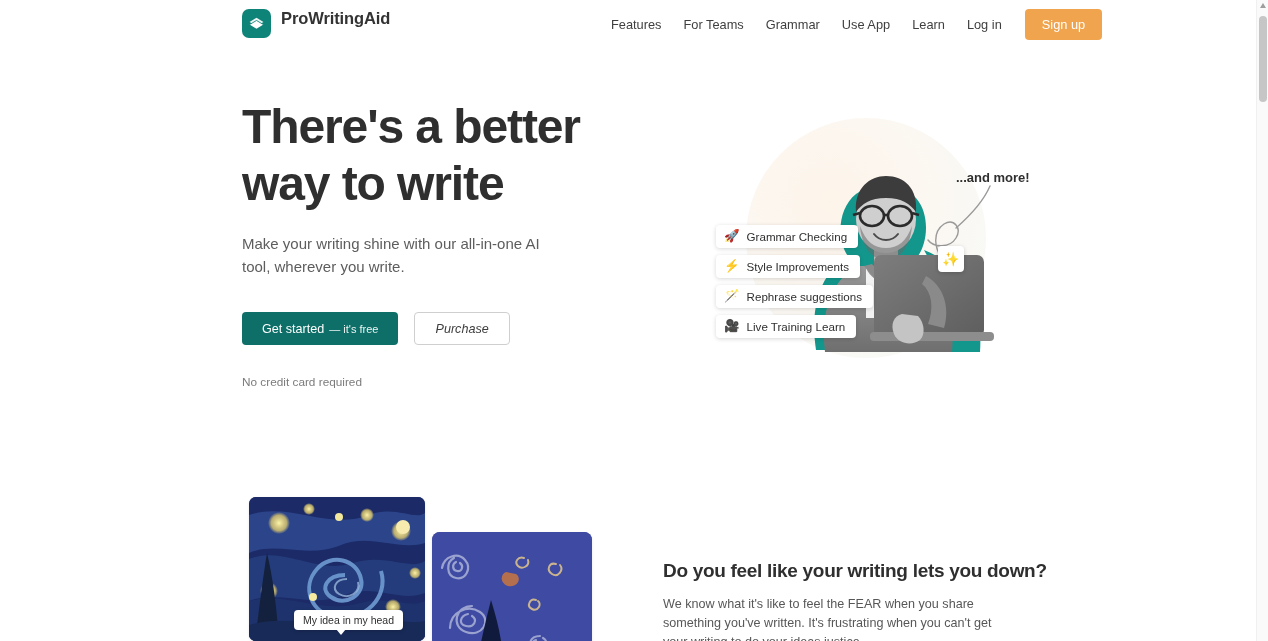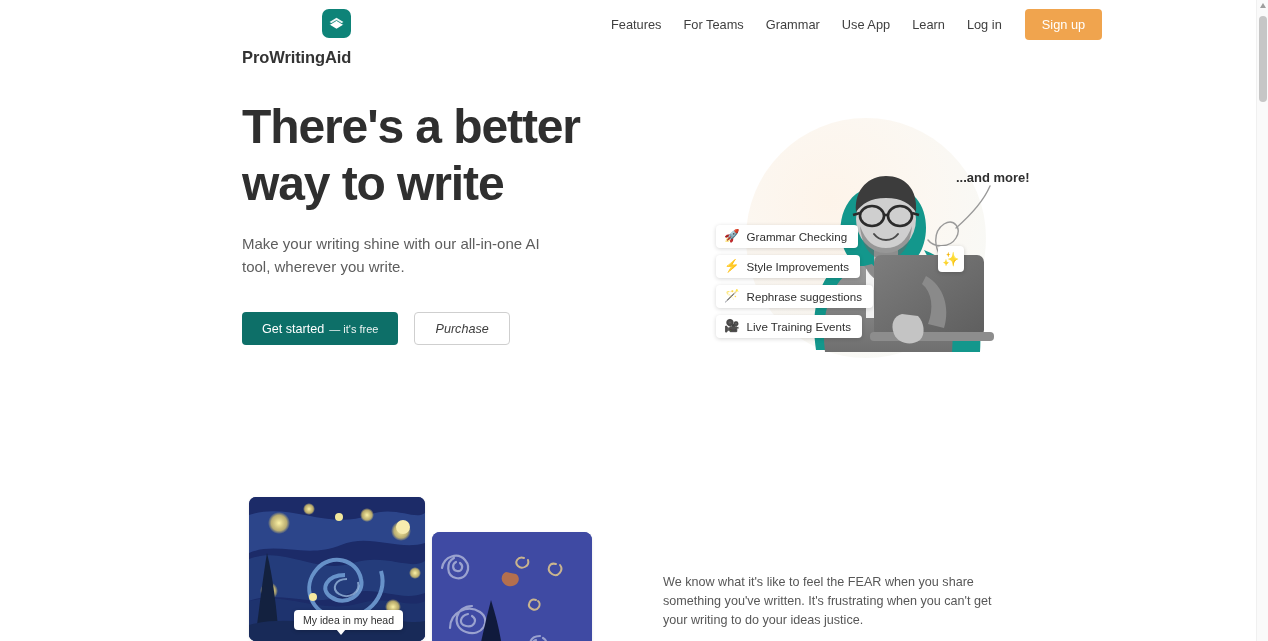--- a/index.html
+++ b/index.html
@@ -22,23 +22,22 @@
   
   .header {
     position: absolute; top: 0; left: 0;
     width: 1256px; height: 48px;
     display: flex; align-items: center;
     background: #ffffff;
     z-index: 40;
   }
   .brand {
     position: absolute; left: 242px; top: 9px;
-    display: flex; align-items: flex-end; gap: 10px;
+    display: flex; align-items: flex-start; gap: 10px;
     text-decoration: none;
-    flex-direction: column;
   }
   .brand-mark {
     width: 29px; height: 29px; border-radius: 7px;
     background: #0e8378;
     display: flex; align-items: center; justify-content: center;
     flex: none;
   }
   .brand-mark svg { display: block; }
   .brand-name {
     font-size: 16.5px; font-weight: bold; color: #333333;
@@ -246,20 +245,21 @@
     <p class="hero-sub">Make your writing shine with our all-in-one AI tool, wherever you write.</p>
 
     <div class="hero-actions">
       <button class="btn-primary">
         <span>Get started</span>
         <span class="free">— it's free</span>
       </button>
       <button class="btn-outline">Purchase</button>
     </div>
 
+    <p class="hero-note">No credit card required</p>
   </div>
 
   <div class="hero-art">
     <div class="art-blob"></div>
 
     <svg class="art-svg" width="360" height="290" viewBox="0 0 360 290">
       <defs>
         <linearGradient id="gshirt" x1="0" y1="0" x2="0" y2="1">
           <stop offset="0%" stop-color="#9a9a9a"></stop>
           <stop offset="100%" stop-color="#6f6f6f"></stop>
@@ -330,21 +330,21 @@
       <div class="pill">
         <span class="emo">⚡</span>
         <span>Style Improvements</span>
       </div>
       <div class="pill">
         <span class="emo">🪄</span>
         <span>Rephrase suggestions</span>
       </div>
       <div class="pill">
         <span class="emo">🎥</span>
-        <span>Live Training Events</span>
+        <span>Live Training Learn</span>
       </div>
     </div>
   </div>
 
   <div class="sec2-art">
 
     <div class="card-painting">
       <svg width="176" height="144" viewBox="0 0 176 144" aria-hidden="true">
         <defs>
           <radialGradient id="sw1" cx="50%" cy="50%" r="50%">
@@ -409,20 +409,21 @@
           <path d="M124 32 C117 30 114 38 120 42 C126 46 132 38 128 33"></path>
           <path d="M104 68 C98 66 94 74 100 77 C106 80 110 72 106 69"></path>
         </g>
         <path d="M74 40 C68 42 68 52 76 54 C86 56 90 46 84 42 Z" fill="#c9763f" opacity=".85"></path>
         <path d="M48 115 C52 96 56 80 59 68 C64 84 68 100 70 115 Z" fill="#101a3c"></path>
       </svg>
     </div>
   </div>
 
   <div class="sec2-copy">
+    <h2 class="sec2-title">Do you feel like your writing lets you down?</h2>
     <p class="sec2-body">We know what it's like to feel the FEAR when you share something you've written. It's frustrating when you can't get your writing to do your ideas justice.</p>
   </div>
 
   <div class="scrollbar-track">
     <div class="scroll-arrow"></div>
     <div class="scrollbar-thumb"></div>
   </div>
 
 </div>
 

